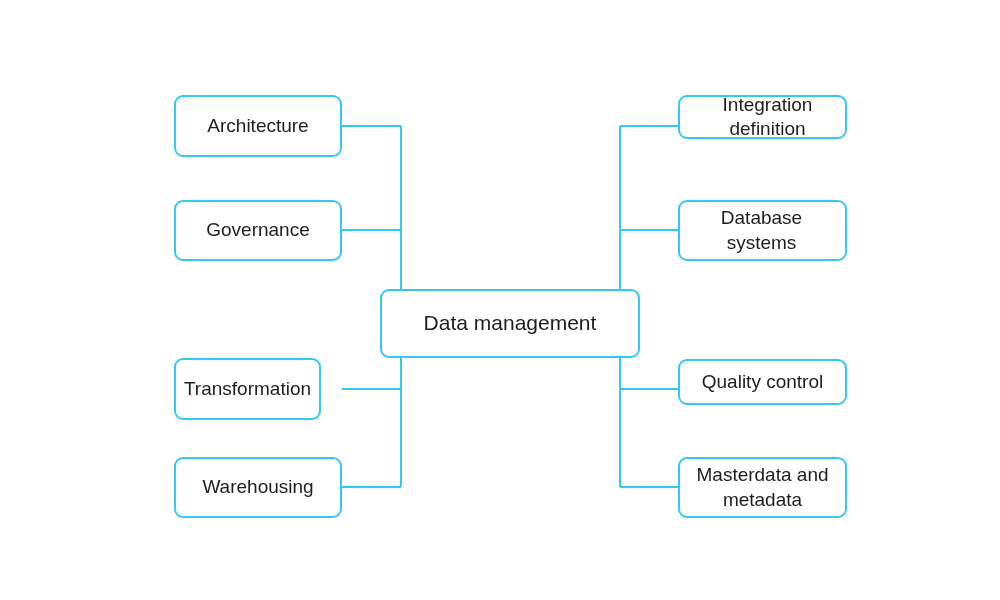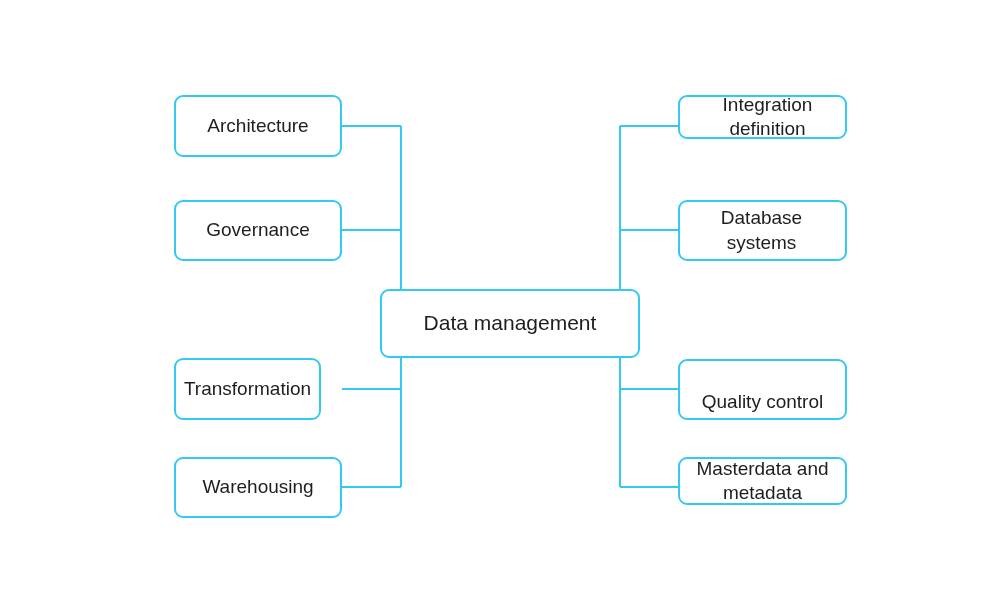--- a/index.html
+++ b/index.html
@@ -52,22 +52,22 @@
     font-size: 21px;
   }
   
   .n-architecture   { left: 174px; top:  95px; width: 168px; height: 62px; }
   .n-governance     { left: 174px; top: 200px; width: 168px; height: 61px; }
   .n-transformation { left: 174px; top: 358px; width: 147px; height: 62px; }
   .n-warehousing    { left: 174px; top: 457px; width: 168px; height: 61px; }
   
   .n-integration    { left: 678px; top:  95px; width: 169px; height: 44px; padding-left: 20px; }
   .n-database       { left: 678px; top: 200px; width: 169px; height: 61px; padding-left: 8px; }
-  .n-quality        { left: 678px; top: 359px; width: 169px; height: 61px; align-items: flex-end; }
-  .n-masterdata     { left: 678px; top: 457px; width: 169px; height: 48px; }
+  .n-quality        { left: 678px; top: 359px; width: 169px; height: 46px; }
+  .n-masterdata     { left: 678px; top: 457px; width: 169px; height: 61px; }
   
   .n-center         { left: 380px; top: 282px; width: 260px; height: 69px; margin-top: 7px; }
 </style>
 </head>
 <body>
 
 <div class="canvas">
 
   <svg class="links" viewBox="0 0 1000 600" aria-hidden="true">
 

